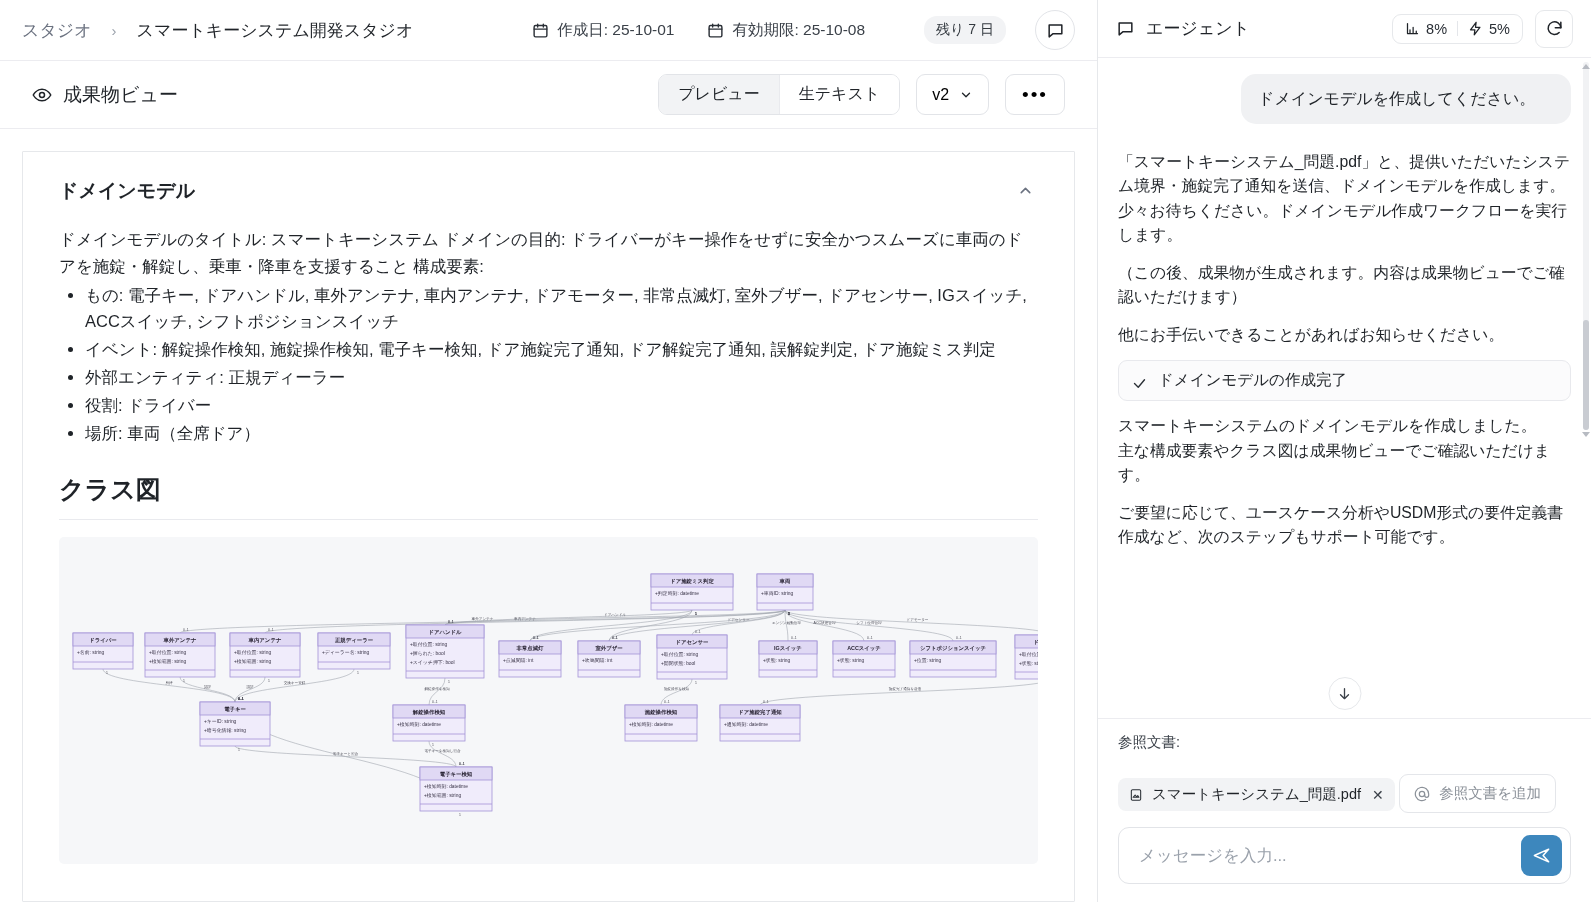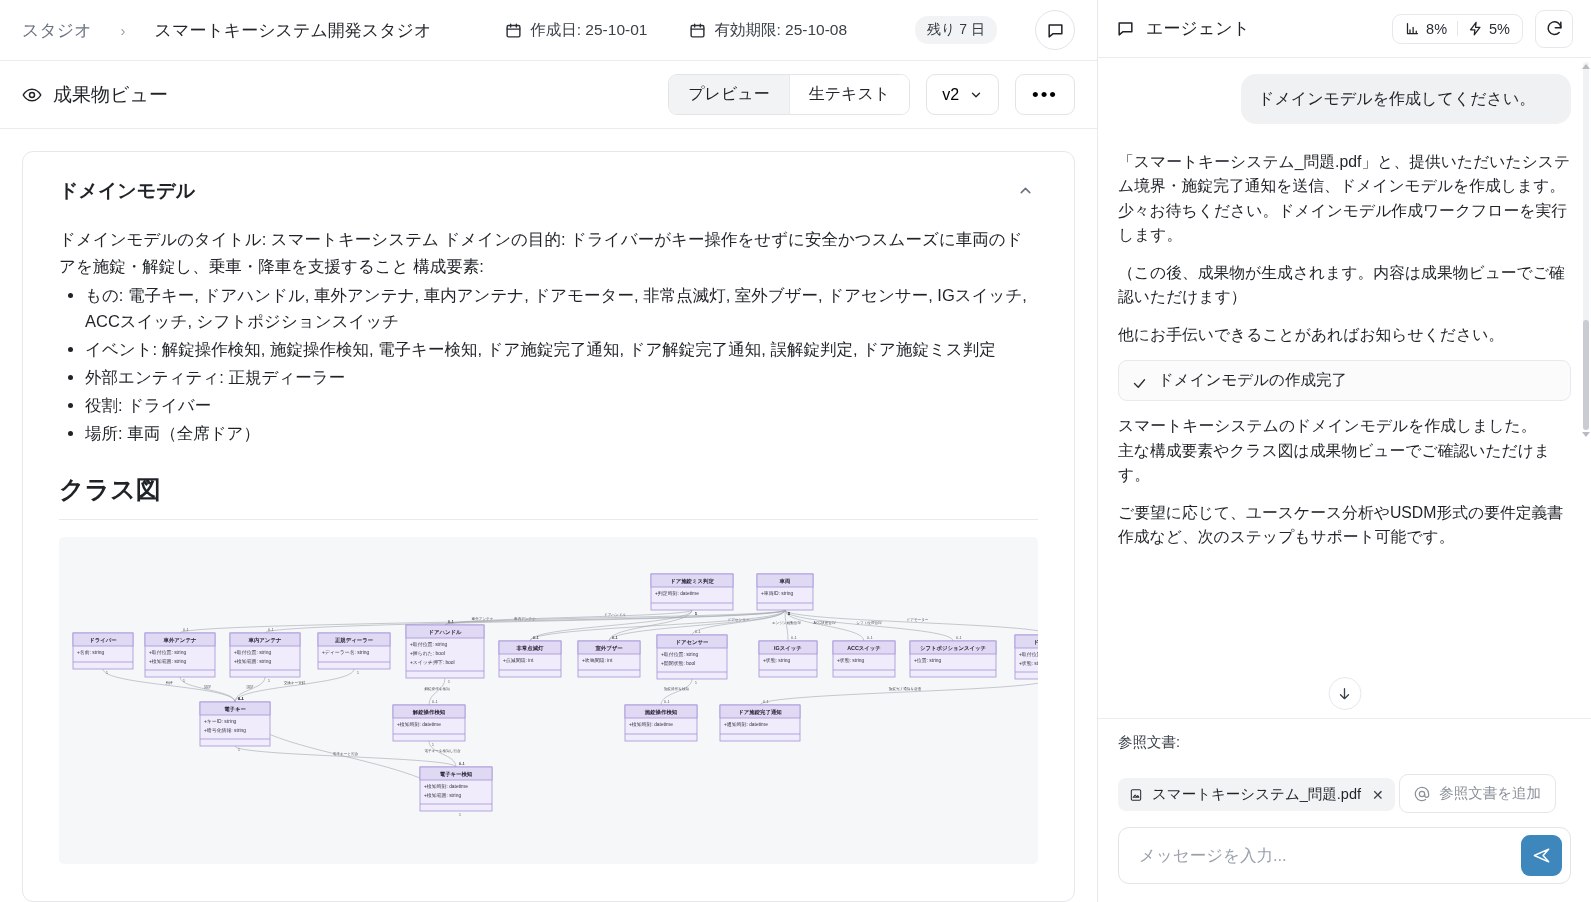--- a/index.html
+++ b/index.html
@@ -15,21 +15,21 @@
   .app { display: flex; width: 1591px; height: 902px; }
 
   
   .main { width: 1098px; height: 902px; display: flex; flex-direction: column; background: #fff; border-right: 1px solid #e6e8eb; }
 
   .topbar {
     height: 61px; flex: 0 0 61px;
     display: flex; align-items: center;
     padding: 0 22px 0 22px;
     border-bottom: 1px solid #ececf0;
-    gap: 16px;
+    gap: 7px;
   }
   .crumb-root { font-size: 17px; color: #6b7280; }
   .crumb-sep { font-size: 15px; color: #9aa1ab; margin: 0 13px; }
   .crumb-cur { font-size: 17px; color: #1f2328; }
   .topbar-spacer { flex: 1 1 auto; }
   .meta { display: flex; align-items: center; gap: 8px; font-size: 15.5px; color: #3b4149; margin-right: 26px; }
   .meta:last-of-type { margin-right: 0; }
   .ico { display: inline-flex; align-items: center; justify-content: center; }
   .pill {
     background: #f2f3f5; border-radius: 13px;
@@ -39,21 +39,21 @@
   .circ-btn {
     width: 40px; height: 40px; border-radius: 50%;
     border: 1px solid #e2e4e8; background: #fff;
     display: flex; align-items: center; justify-content: center;
     margin-left: 22px; cursor: pointer;
   }
 
   .subbar {
     height: 68px; flex: 0 0 68px;
     display: flex; align-items: center;
-    padding: 0 22px;
+    padding: 0 32px;
     border-bottom: 1px solid #ececf0;
   }
   .subbar-title { display: flex; align-items: center; gap: 11px; font-size: 19px; color: #1f2328; }
   .subbar-spacer { flex: 1 1 auto; }
   .seg {
     display: flex; border: 1px solid #e2e4e8; border-radius: 9px; overflow: hidden; height: 41px;
   }
   .seg button {
     border: 0; background: #fff; font-family: inherit;
     font-size: 16px; color: #1f2328; padding: 0 19px; cursor: pointer; height: 100%;
@@ -63,21 +63,21 @@
   .obtn {
     height: 41px; border: 1px solid #e2e4e8; border-radius: 9px; background: #fff;
     font-family: inherit; font-size: 16px; color: #000000;
     display: flex; align-items: center; gap: 10px; padding: 0 15px;
     margin-left: 16px; cursor: pointer;
   }
   .obtn.dots { padding: 0 16px; letter-spacing: 2px; font-size: 19px; }
 
   .docwrap { flex: 1 1 auto; padding: 22px 22px 0 22px; overflow: hidden; }
   .doccard {
-    border: 1px solid #e6e8eb; border-radius: 11px; background: #fff;
+    border: 1px solid #e6e8eb; border-radius: 1px; background: #fff;
     height: 100%; padding: 26px 36px 0 36px; overflow: hidden;
   }
   .sec-head { display: flex; align-items: flex-start; }
   .sec-title { font-size: 19px; font-weight: bold; color: #1f2328; }
   .sec-chev { margin-left: auto; cursor: pointer; padding: 4px; }
 
   .para { font-size: 16.5px; line-height: 1.62; color: #1f2328; margin: 19px 0 4px 0; }
   ul.bullets { margin: 0 0 0 0; padding-left: 26px; list-style: disc; }
   ul.bullets li { font-size: 16.5px; line-height: 1.57; color: #1f2328; margin-bottom: 2px; }
 

